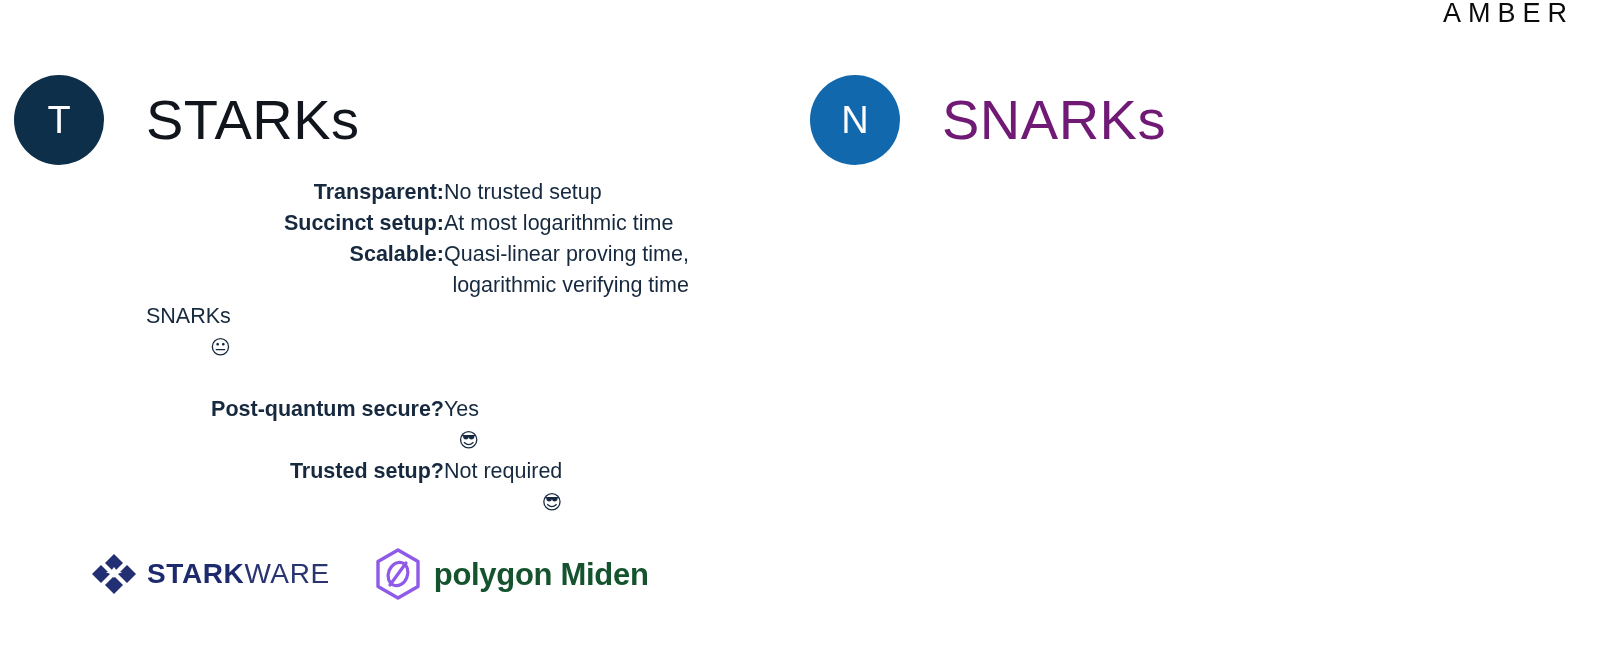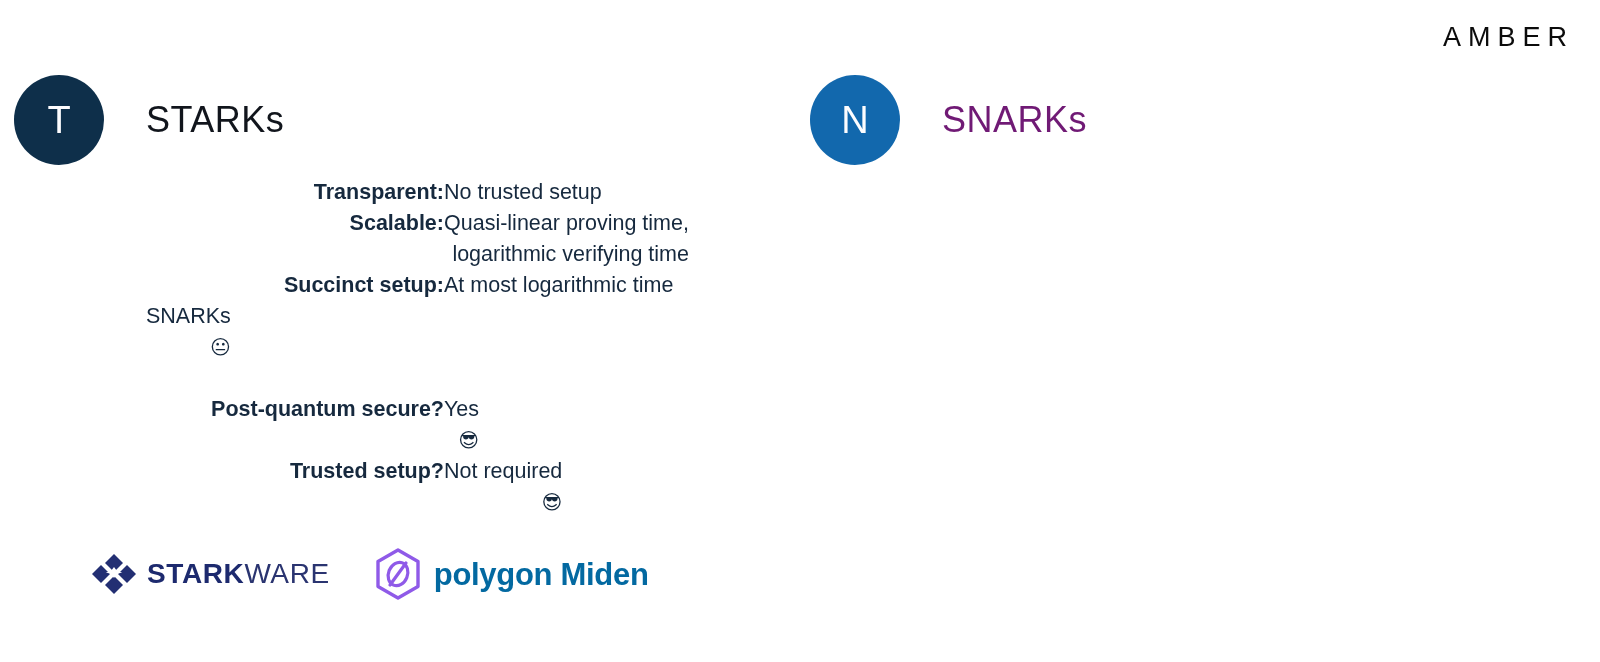--- a/index.html
+++ b/index.html
@@ -11,21 +11,21 @@
     position: relative;
     overflow: hidden;
     font-family: "Liberation Sans", sans-serif;
     -webkit-font-smoothing: antialiased;
   }
   .slide { position: absolute; inset: 0; }
 
   
   .brand {
     position: absolute;
-    top: 24px; right: 26px;
+    top: 0; right: 26px;
     font-family: "Liberation Sans", sans-serif;
     font-size: 27px;
     font-weight: 400;
     letter-spacing: 7px;
     color: #0b0b0b;
     line-height: 1;
   }
 
   
   .col { position: absolute; top: 0; height: 100%; }
@@ -49,21 +49,21 @@
     font-size: 38px;
     font-weight: 400;
     font-family: "Liberation Sans", sans-serif;
     line-height: 1;
     flex: 0 0 auto;
   }
   .badge-starks { background: #0e2f4a; }
   .badge-snarks { background: #1268ad; }
   .col-title {
     margin-left: 42px;
-    font-size: 36px;
+    font-size: 56px;
     font-weight: 400;
     letter-spacing: 0.5px;
     line-height: 1;
   }
   .title-starks { color: #11151c; }
   .title-snarks { color: #701a75; }
 
   
   .specs {
     position: absolute;
@@ -96,21 +96,21 @@
     align-items: center;
   }
   .logo {
     display: flex;
     align-items: center;
   }
   .logo svg { display: block; }
   .logo-text {
     font-family: "Liberation Sans", sans-serif;
     line-height: 1;
-    color: #0369a1;
+    color: #14532d;
   }
 
   
   .row-starks { left: 92px; top: 548px; }
   .lg-starkware { margin-right: 44px; }
   .lg-starkware .logo-text {
     margin-left: 11px;
     font-size: 28px;
     font-weight: 700;
     letter-spacing: 0.6px;
@@ -138,27 +138,27 @@
       <div class="badge badge-starks">T</div>
       <div class="col-title title-starks">STARKs</div>
     </div>
 
     <div class="specs specs-starks">
       <div class="spec-row">
         <div class="k">Transparent:</div>
         <div class="v"><span>No trusted setup</span></div>
       </div>
       <div class="spec-row">
+        <div class="k">Succinct setup:</div>
+        <div class="v"><span>At most logarithmic time</span></div>
+      </div>
+      <div class="spec-row">
         <div class="k">Scalable:</div>
         <div class="v"><span>Quasi-linear proving time,
 logarithmic verifying time</span></div>
-      </div>
-      <div class="spec-row">
-        <div class="k">Succinct setup:</div>
-        <div class="v"><span>At most logarithmic time</span></div>
       </div>
       <div class="spec-row">
         <div class="v"><span>SNARKs</span>
           <span class="emoji">😐</span></div>
       </div>
       <div class="spec-gap"></div>
       <div class="spec-row">
         <div class="k">Post-quantum secure?</div>
         <div class="v"><span>Yes</span>
           <span class="emoji">😎</span></div>

